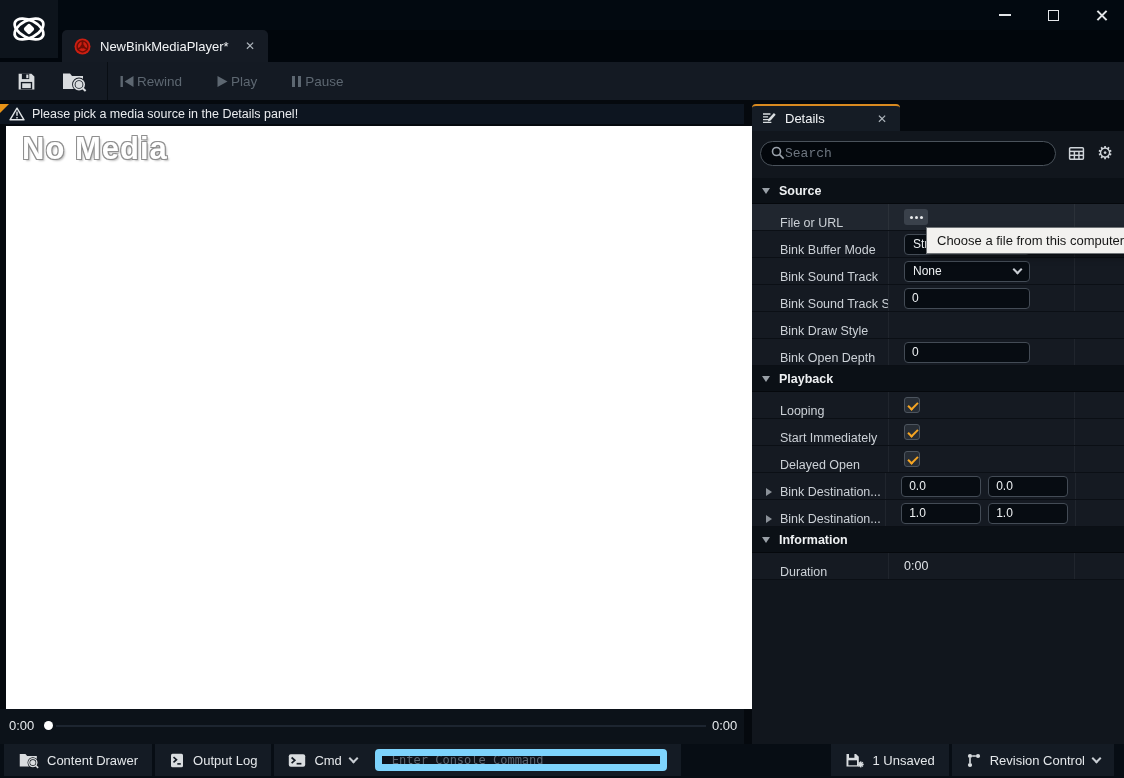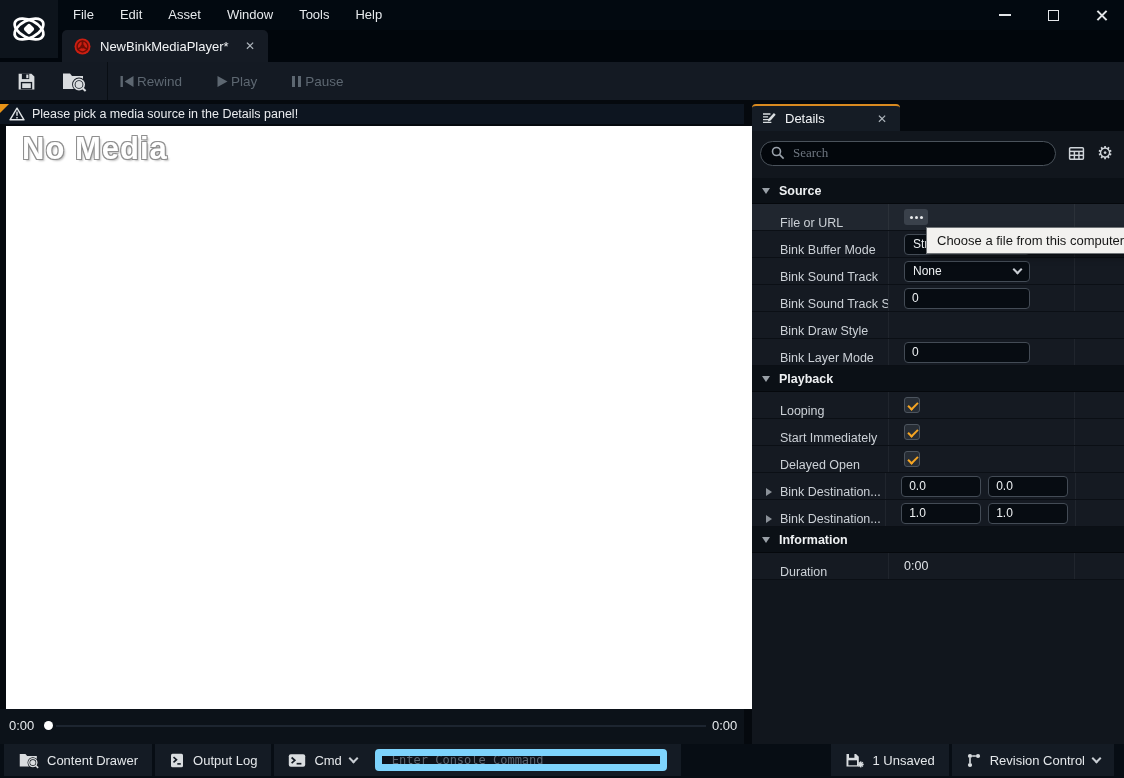--- a/index.html
+++ b/index.html
@@ -50,22 +50,22 @@
   #time-total { position:absolute; left:712px; top:9px; color:#e6e9ec; font-size:13px; }
   
   #details { position:absolute; left:752px; top:104px; width:372px; height:640px; }
   #details-tab { position:absolute; left:0; top:0; width:148px; height:27px; background:#151c25;
     border-radius:4px 4px 0 0; border-top:2px solid #d98a20; display:flex; align-items:center; padding:0 10px 0 10px; }
   #details-tab .tab-label { flex:1; margin-left:8px; color:#f2f4f6; }
   #details-body { position:absolute; left:0; top:27px; width:372px; height:613px; background:#11161d; }
   #search-row { position:absolute; left:0; top:0; width:372px; height:44px; display:flex; align-items:center; padding:0 10px 0 8px; }
   #search-box { width:296px; height:25px; border:1px solid #4a525b; border-radius:13px; background:#03070c;
     display:flex; align-items:center; padding:0 10px; }
-  #search-input { flex:1; margin-left:8px; background:transparent; border:none; outline:none; color:#a3a3a3; font-size:13px;
-    font-family:Liberation Serif, serif; }
+  #search-input { flex:1; background:transparent; border:none; outline:none; color:#a3a3a3; font-size:13px;
+    font-family:Liberation Mono, monospace; }
   #search-input::placeholder { color:#6e7680; }
   .hdr-icon { margin-left:12px; display:flex; align-items:center; }
   .gear-glyph::before { content:"⚙"; font-size:18px; color:#ced3d8; line-height:1; }
   #prop-list { position:absolute; left:0; top:47px; width:372px; }
   .section-hdr { height:26px; background:#0b1016; display:flex; align-items:center; padding-left:10px; border-bottom:1px solid #05080c; }
   .section-hdr .tri-down { width:0; height:0; border-top:6px solid #99a0a7; border-left:4.5px solid transparent; border-right:4.5px solid transparent; margin-right:9px; }
   .section-title { font-weight:bold; font-size:12.5px; color:#eef0f2; }
   .prow { height:27px; background:#151a22; border-bottom:1px solid #0b0f15; display:flex; align-items:flex-end; position:relative; }
   .prow.hovered { background:#20262f; }
   .p-label { width:136px; padding-left:28px; color:#ccd1d7; font-size:12.5px; white-space:nowrap; overflow:hidden; }
@@ -97,28 +97,20 @@
     color:#d6dade; font-family:"DejaVu Sans Mono", monospace; font-size:12px; padding:0 10px; outline:none; }
   #console-input::placeholder { color:#5b646e; }
   svg { display:block; }
 </style>
 </head>
 <body>
 
 <div id="app">
 
   <div id="titlebar">
-    <div id="menubar">
-      <span class="menu-item">File</span>
-      <span class="menu-item">Edit</span>
-      <span class="menu-item">Asset</span>
-      <span class="menu-item">Window</span>
-      <span class="menu-item">Tools</span>
-      <span class="menu-item">Help</span>
-    </div>
     <div id="win-controls">
       <div class="win-btn">
           <div class="min-glyph"></div>
         </div>
       <div class="win-btn">
           <div class="max-glyph"></div>
         </div>
       <div class="win-btn">
           <div class="close-glyph"></div>
         </div>
@@ -298,21 +290,21 @@
           <div class="p-value">
             <input class="fld" value="0" style="">
           </div>
           <div class="p-stub"></div>
         </div>
         <div class="prow">
           <div class="p-label">Bink Draw Style</div>
           <div class="p-stub"></div>
         </div>
         <div class="prow">
-          <div class="p-label">Bink Layer Mode</div>
+          <div class="p-label">Bink Open Depth</div>
           <div class="p-value">
             <input class="fld" value="0" style="">
           </div>
           <div class="p-stub"></div>
         </div>
 
         <div class="section-hdr">
           <span class="tri-down"></span>
           <span class="section-title">Playback</span>
         </div>

